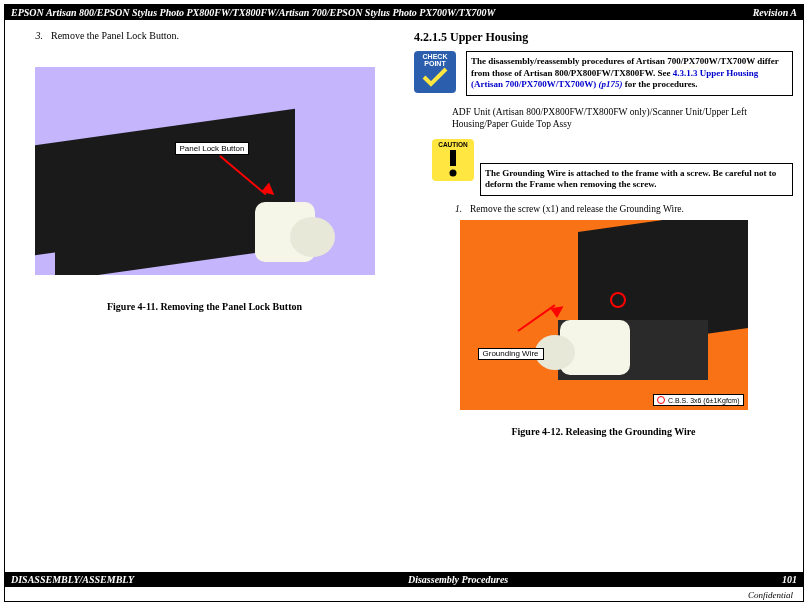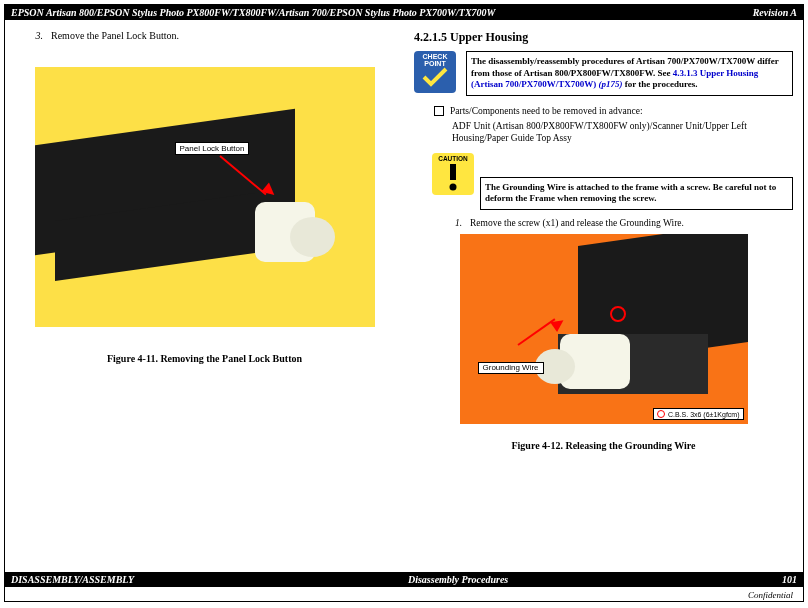--- a/index.html
+++ b/index.html
@@ -5,21 +5,21 @@
   * { margin: 0; padding: 0; box-sizing: border-box; }
   body { width: 808px; height: 608px; background: #fff; font-family: "Times New Roman", serif; font-size: 10px; position: relative; }
   .outer { border: 1px solid #000; margin: 4px; height: 598px; position: relative; background: #fff; }
   .hdr-bar { background: #000; color: #fff; display: flex; justify-content: space-between; padding: 2px 6px; font-style: italic; font-weight: bold; font-size: 10px; }
   .ftr-bar { background: #000; color: #fff; display: flex; justify-content: space-between; padding: 2px 6px; font-style: italic; font-weight: bold; font-size: 10px; position: absolute; bottom: 14px; left: 0; right: 0; }
   .conf { position: absolute; bottom: 1px; right: 10px; font-style: italic; font-size: 9px; }
   .content { display: flex; padding: 10px; gap: 20px; }
   .col { flex: 1; }
   .step { display: flex; gap: 8px; margin-bottom: 6px; }
   .step-num { font-style: italic; min-width: 18px; text-align: right; }
-  .fig-box { position: relative; width: 340px; height: 260px; background: #fde047; margin: 26px auto; overflow: hidden; }
+  .fig-box { position: relative; width: 340px; height: 208px; background: #c4b5fd; margin: 26px auto; overflow: hidden; }
   .printer-body { position: absolute; background: #1a1a1a; width: 260px; height: 110px; left: 0; top: 60px; transform: skewY(-8deg); }
   .printer-body2 { position: absolute; background: #1a1a1a; width: 180px; height: 90px; right: 0; top: 40px; transform: skewY(-8deg); }
   .white-part { position: absolute; width: 60px; height: 60px; background: #f5f5e8; border-radius: 10px; }
   .white-cyl { position: absolute; width: 45px; height: 40px; background: #e8e8d8; border-radius: 50%; }
   .callout-box { position: absolute; background: #fff; border: 1px solid #000; padding: 1px 4px; font-size: 8px; font-family: Arial, sans-serif; z-index: 5; }
   .arrow-line { position: absolute; background: red; height: 2px; transform-origin: left center; }
   .arrow-head { position: absolute; width: 0; height: 0; border: 6px solid transparent; border-left: 12px solid red; }
   .fig-cap { text-align: center; font-weight: bold; font-size: 10px; margin-top: 16px; }
   .sec-head { font-weight: bold; font-size: 12px; margin-bottom: 6px; }
   .check-row { display: flex; gap: 10px; margin-bottom: 10px; }
@@ -77,24 +77,20 @@
           <div>POINT</div>
           <svg width="26" height="20" viewBox="0 0 26 20">
               <path d="M2 10 L9 17 L24 2" stroke="#ffe640" stroke-width="4" fill="none"></path>
             </svg>
         </div>
         <div class="check-text">
           <span>The disassembly/reassembly procedures of Artisan 700/PX700W/TX700W differ from those of Artisan 800/PX800FW/TX800FW. See </span><span class="link-blue">4.3.1.3  Upper Housing (Artisan 700/PX700W/TX700W)</span><span class="link-blue" style="font-style:italic;"> (p175)</span><span> for the procedures.</span>
         </div>
       </div>
 
-      <div class="bullet-row">
-        <span class="chk"></span>
-        <span>Parts/Components need to be removed in advance:</span>
-      </div>
       <div class="sub">ADF Unit (Artisan 800/PX800FW/TX800FW only)/Scanner Unit/Upper Left Housing/Paper Guide Top Assy</div>
 
 
       <div class="caution-row">
         <div class="caution-badge">
           <div>CAUTION</div>
           <svg width="28" height="30" viewBox="0 0 28 30">
               <rect x="11" y="2" width="6" height="16" fill="#000"></rect>
               <circle cx="14" cy="25" r="3.5" fill="#000"></circle>
             </svg>

